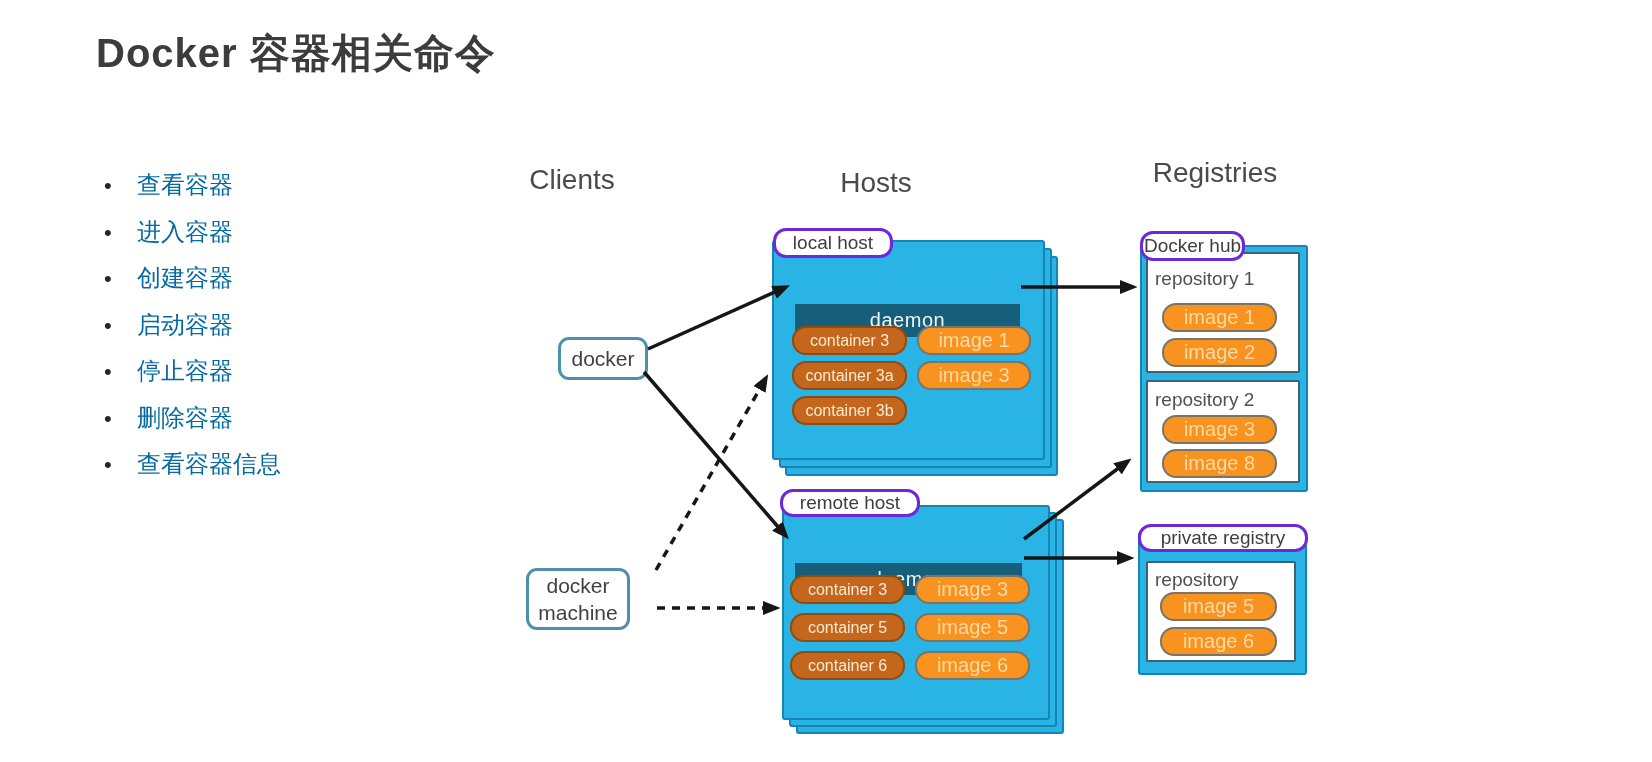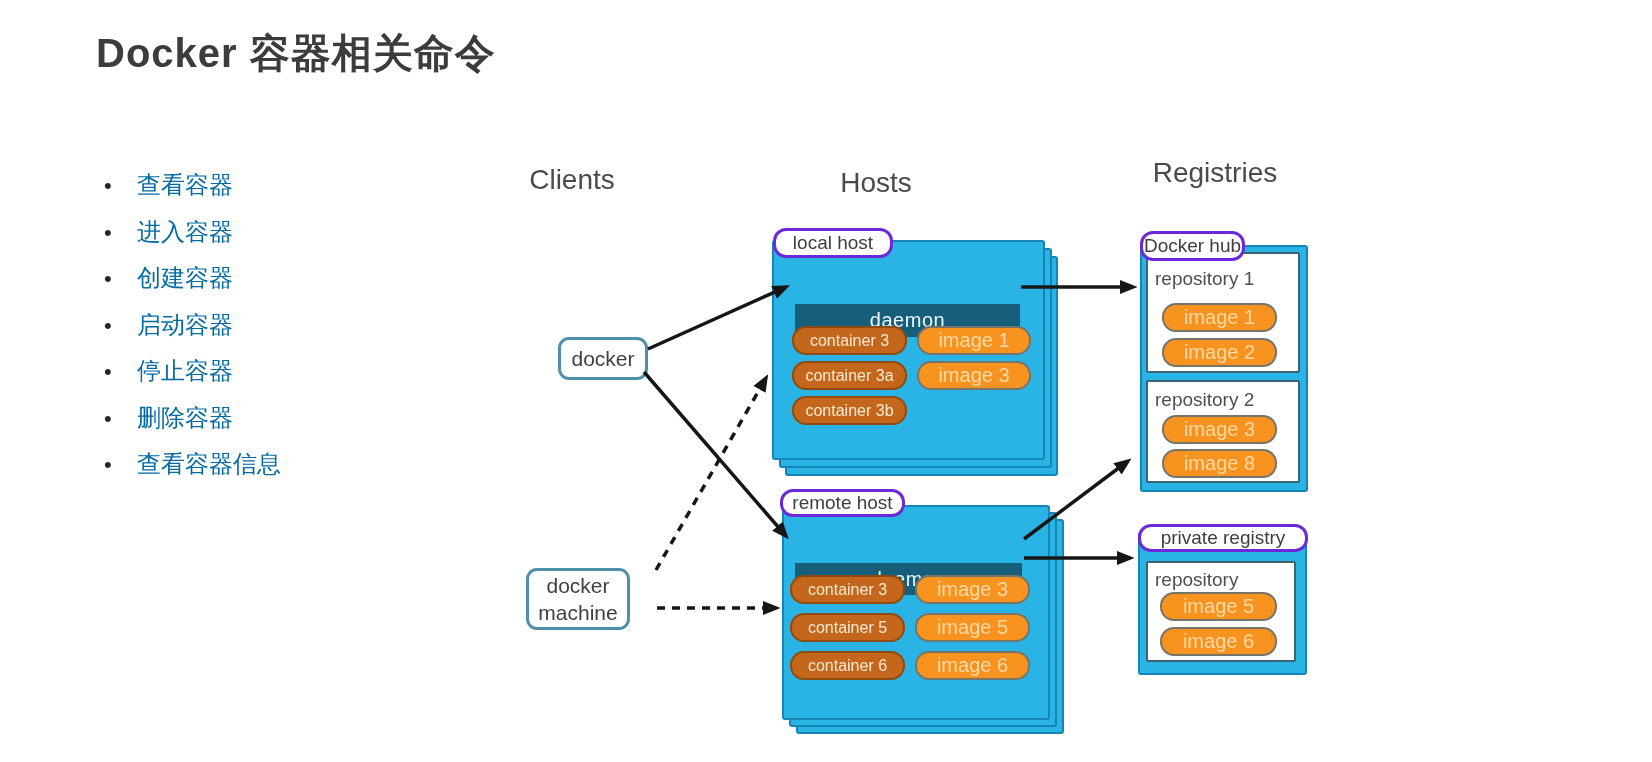--- a/index.html
+++ b/index.html
@@ -63,21 +63,21 @@
 <div class="abs daemon" style="left:795px;top:272px;width:225px;height:33px;">daemon</div>
 <div class="abs cpill" style="left:792px;top:326px;width:115px;height:29px;">container 3</div>
 <div class="abs cpill" style="left:792px;top:361px;width:115px;height:29px;">container 3a</div>
 <div class="abs cpill" style="left:792px;top:396px;width:115px;height:29px;">container 3b</div>
 <div class="abs ipill" style="left:917px;top:326px;width:114px;height:29px;">image 1</div>
 <div class="abs ipill" style="left:917px;top:361px;width:114px;height:29px;">image 3</div>
 
 <div class="abs host-box z1" style="left:796px;top:519px;width:268px;height:215px;"></div>
 <div class="abs host-box z2" style="left:789px;top:512px;width:268px;height:215px;"></div>
 <div class="abs host-box z3" style="left:782px;top:505px;width:268px;height:215px;"></div>
-<div class="abs tag" style="left:780px;top:489px;width:125px;height:28px;">remote host</div>
+<div class="abs tag" style="left:780px;top:489px;width:140px;height:28px;">remote host</div>
 <div class="abs daemon" style="left:795px;top:531px;width:227px;height:32px;">daemon</div>
 <div class="abs cpill" style="left:790px;top:575px;width:115px;height:29px;">container 3</div>
 <div class="abs cpill" style="left:790px;top:613px;width:115px;height:29px;">container 5</div>
 <div class="abs cpill" style="left:790px;top:651px;width:115px;height:29px;">container 6</div>
 <div class="abs ipill" style="left:915px;top:575px;width:115px;height:29px;">image 3</div>
 <div class="abs ipill" style="left:915px;top:613px;width:115px;height:29px;">image 5</div>
 <div class="abs ipill" style="left:915px;top:651px;width:115px;height:29px;">image 6</div>
 
 <div class="abs host-box z3" style="left:1140px;top:245px;width:168px;height:247px;"></div>
 <div class="abs tag" style="left:1140px;top:231px;width:105px;height:30px;">Docker hub</div>

